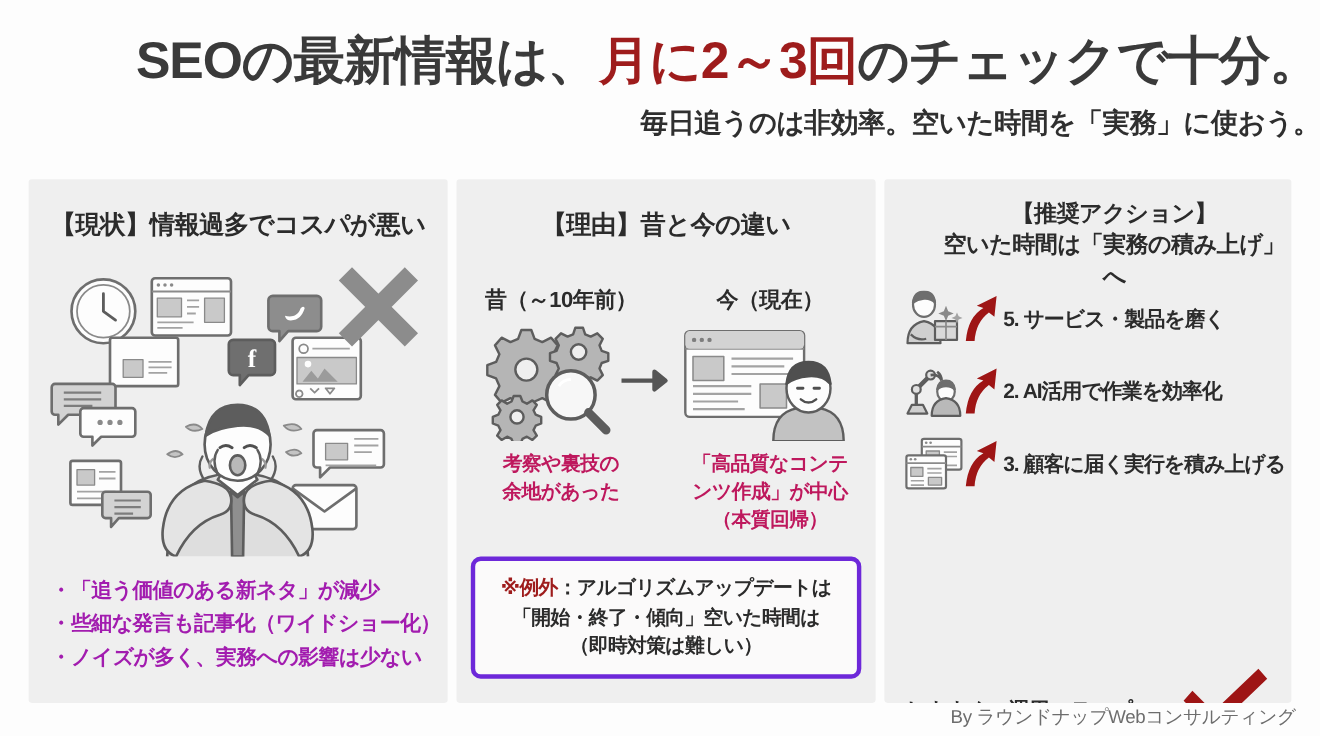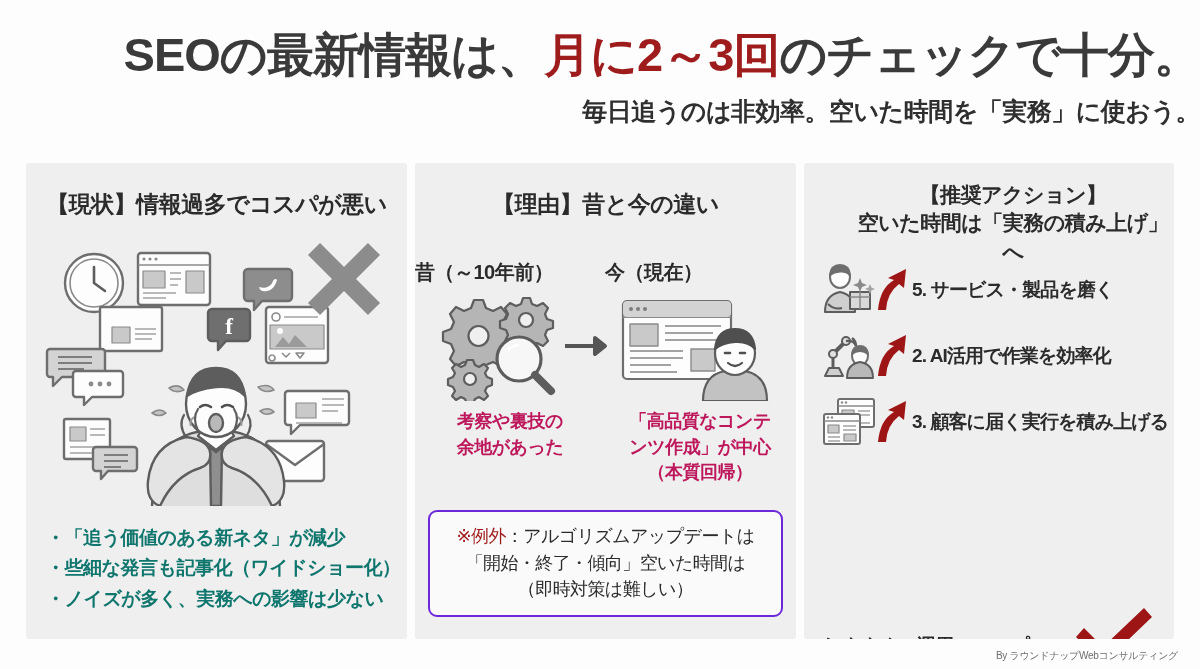--- a/index.html
+++ b/index.html
@@ -43,45 +43,45 @@
     letter-spacing:-0.5px;
   }
   .panel.left .panel-head{font-size:23px;padding-top:26px;}
   .panel.mid .panel-head{font-size:23px;padding-top:26px;}
   .panel.right .panel-head{font-size:21px;padding-top:18px;line-height:1.35;padding-left:48px;}
 
   
   .art-left{position:absolute;top:78px;left:0;width:381px;height:265px;}
   .bullets{
     position:absolute;bottom:24px;left:20px;right:14px;
-    font-size:19px;font-weight:bold;color:#0f766e;line-height:1.62;
+    font-size:19px;font-weight:bold;color:#a21caf;line-height:1.62;
     letter-spacing:-0.5px;
   }
   .bullets div{white-space:nowrap;}
 
   
   .mid-cols{
     position:absolute;top:96px;left:0;width:381px;
     display:flex;
   }
-  .mid-col{width:190px;text-align:left;}
+  .mid-col{width:190px;text-align:center;}
   .mid-col .lbl{
     font-size:20px;font-weight:bold;color:#2b2b2b;letter-spacing:-0.5px;
   }
   .art-mid{position:absolute;top:128px;left:0;width:381px;height:110px;}
   .mid-caps{position:absolute;top:246px;left:0;width:381px;display:flex;}
   .mid-cap{
     width:190px;text-align:center;font-size:18px;font-weight:bold;
     color:#be185d;line-height:1.42;letter-spacing:-0.5px;
   }
   .note-box{
     position:absolute;left:13px;right:13px;bottom:22px;
-    border:2px solid #6d28d9;border-radius:9px;background:#fbfafa;
+    border:4px solid #6d28d9;border-radius:9px;background:#fbfafa;
     padding:11px 8px 12px;text-align:center;
-    font-size:18px;font-weight:normal;color:#2b2b2b;line-height:1.48;
+    font-size:18px;font-weight:bold;color:#2b2b2b;line-height:1.48;
     letter-spacing:-0.6px;
   }
   .note-box .red{color:#9e1c1c;}
 
   
   .actions{position:absolute;top:96px;left:16px;right:10px;}
   .action{display:flex;align-items:center;height:62px;margin-bottom:4px;}
   .action .ico{width:58px;height:52px;flex:0 0 58px;}
   .action .arw{width:34px;height:44px;flex:0 0 34px;margin-left:-4px;}
   .action .txt{
@@ -89,21 +89,21 @@
     letter-spacing:-0.9px;white-space:nowrap;padding-left:4px;
   }
   .steps-title{
     position:absolute;top:470px;left:18px;
     font-size:19px;font-weight:bold;color:#2b2b2b;letter-spacing:-0.5px;
   }
   .check{position:absolute;top:443px;right:18px;width:84px;height:62px;}
 
   .credit{
     position:absolute;right:22px;bottom:6px;
-    font-size:10px;color:#6d6d6d;letter-spacing:-0.3px;
+    font-size:17px;color:#6d6d6d;letter-spacing:-0.3px;
   }
 </style>
 </head>
 <body>
 
 <div class="page">
 
   <div class="header">
     <div class="title">
       <span>SEOの最新情報は、</span><span class="accent">月に2～3回</span><span>のチェックで十分。</span>

